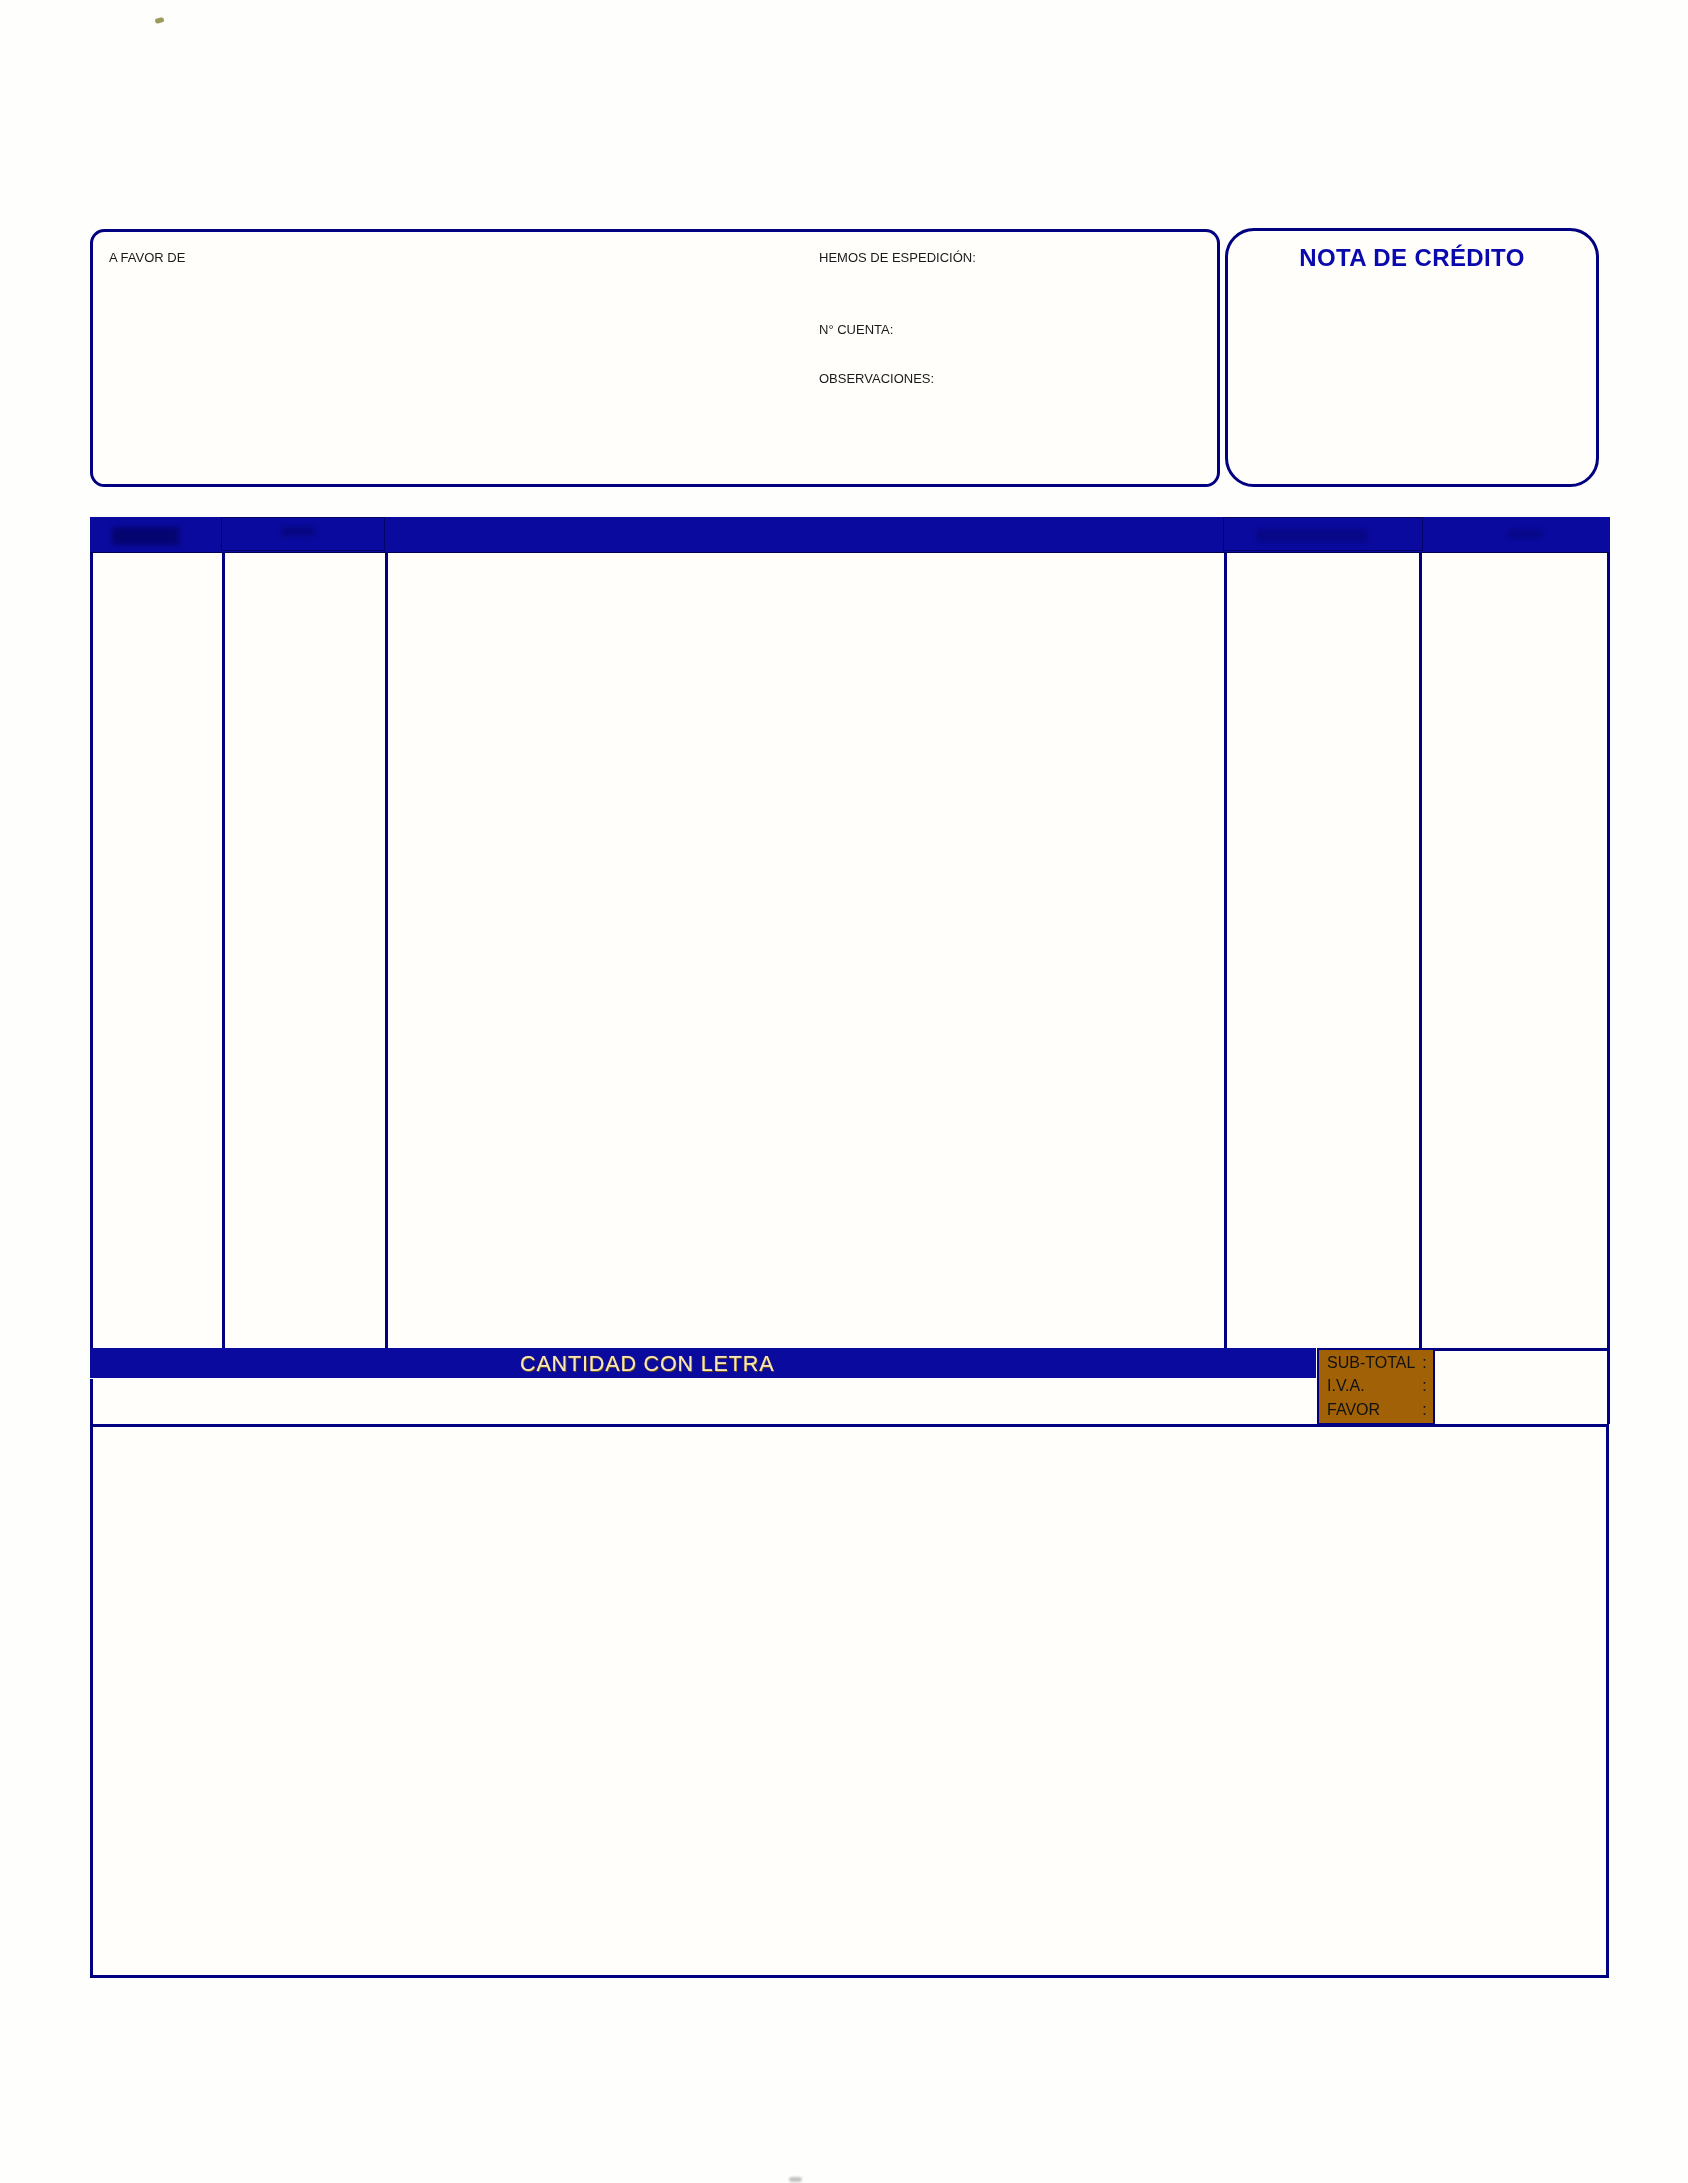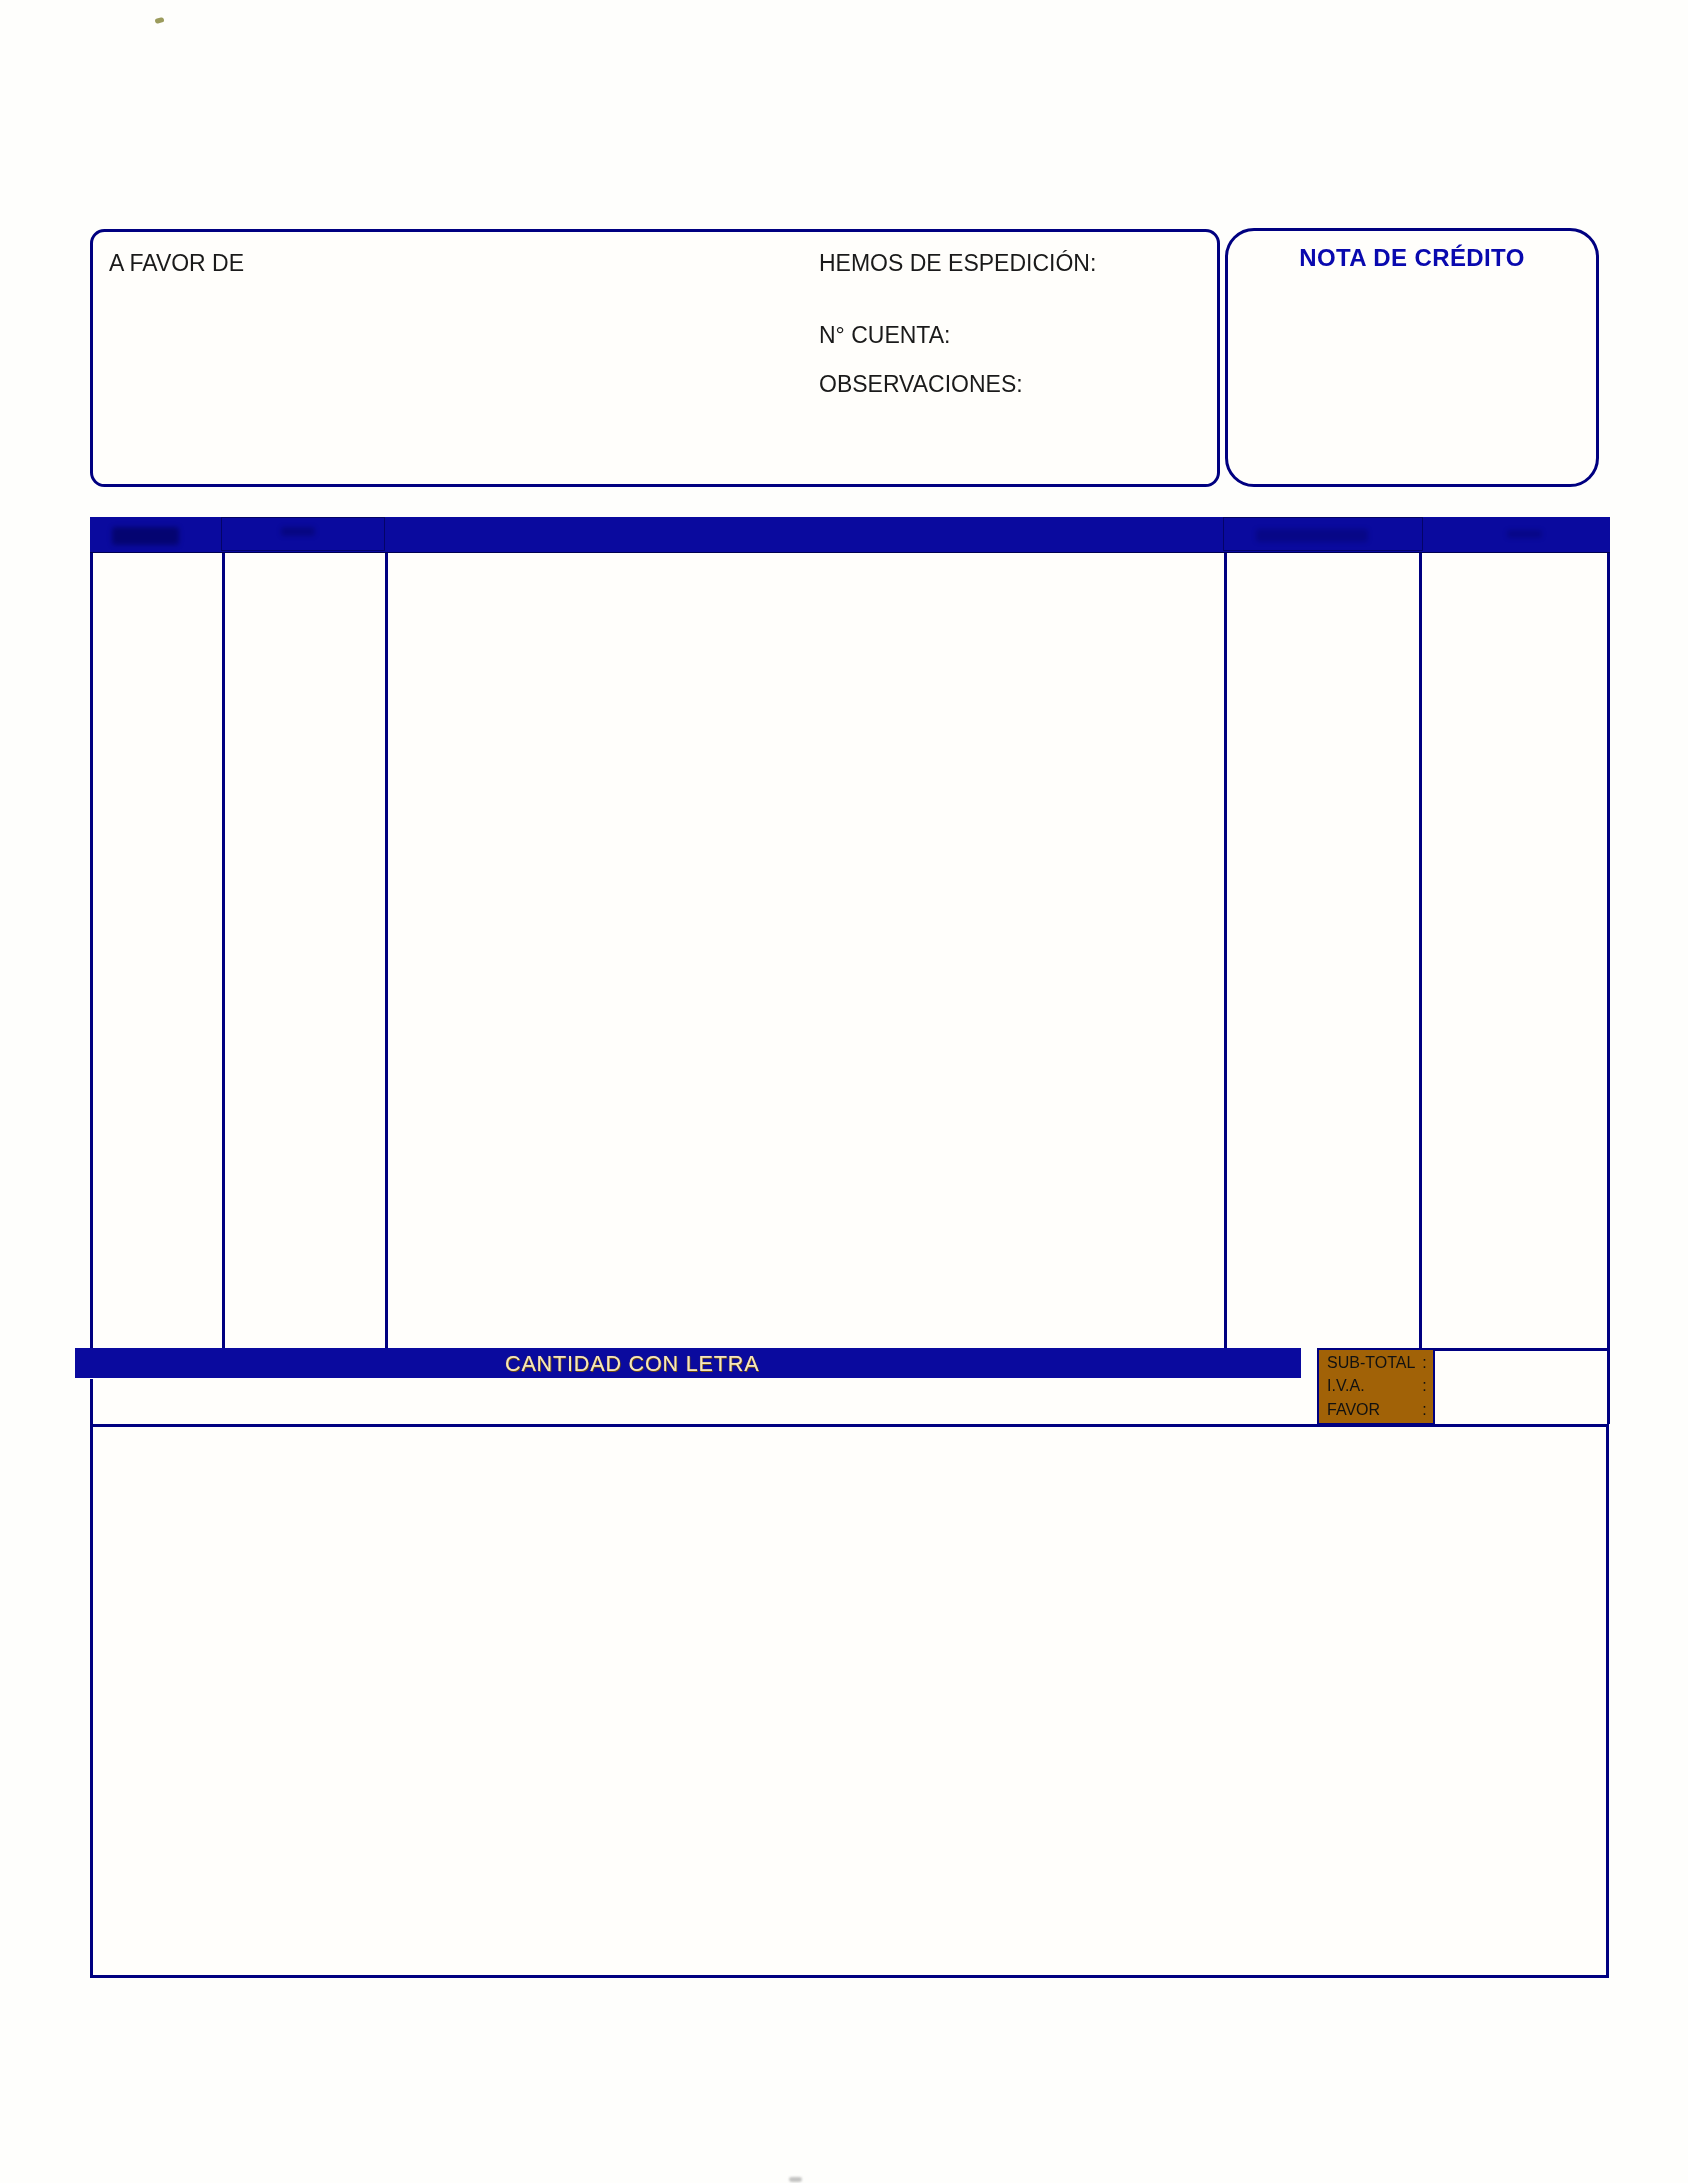--- a/index.html
+++ b/index.html
@@ -14,21 +14,21 @@
   
   .box{
     position:absolute;
     border:3.2px solid #000080;
     border-radius:14.4px;
     background:#fffefb;
     box-sizing:border-box;
   }
   .box-left{left:90px;top:229px;width:1130px;height:258px;}
   .box-right{left:1225px;top:228px;width:374px;height:259px;border-radius:29px;}
-  .lbl{position:absolute;font-size:23px;color:#1a1a1a;white-space:nowrap;}
+  .lbl{position:absolute;font-size:13px;color:#1a1a1a;white-space:nowrap;}
   .favor-lbl{left:16px;top:17.6px;}
   .lugar-lbl{left:726px;top:17.6px;}
   .orden-lbl{left:726px;top:90px;}
   .obs-lbl{left:726px;top:139px;}
   .fill{position:absolute;}
   .favor-fill{left:16px;top:42px;width:689px;height:200px;}
   .lugar-fill{left:930px;top:13px;width:184px;height:32px;}
   .orden-fill{left:834px;top:85px;width:281px;height:32px;}
   .obs-fill{left:874px;top:147px;width:240px;height:96px;}
   .nota-title{
@@ -73,21 +73,21 @@
   .vdiv-3{left:1131px;}  
   .vdiv-4{left:1326px;}  
   .bodycol{position:absolute;top:0;height:795px;}
   .bcol-1{left:3.2px;width:126px;}
   .bcol-2{left:132px;width:159px;}
   .bcol-3{left:295px;width:836px;}
   .bcol-4{left:1134px;width:192px;}
   .bcol-5{left:1329px;width:188px;}
   
   .letra-bar{
-    position:absolute;left:75px;top:1348px;width:1226px;height:30px;
+    position:absolute;left:90px;top:1348px;width:1226px;height:30px;
     background:#0A0A9E;
   }
   .letra-label{
     position:absolute;left:430px;top:3.2px;
     font-size:21.6px;color:#F4E7BC;
     text-shadow:0 0 0.8px #a8742a, 0.8px 0.8px 0 #6b4a14;
     letter-spacing:0.8px;white-space:nowrap;
   }
   .letra-row{
     position:absolute;left:90px;top:1379px;width:1227px;height:46px;

